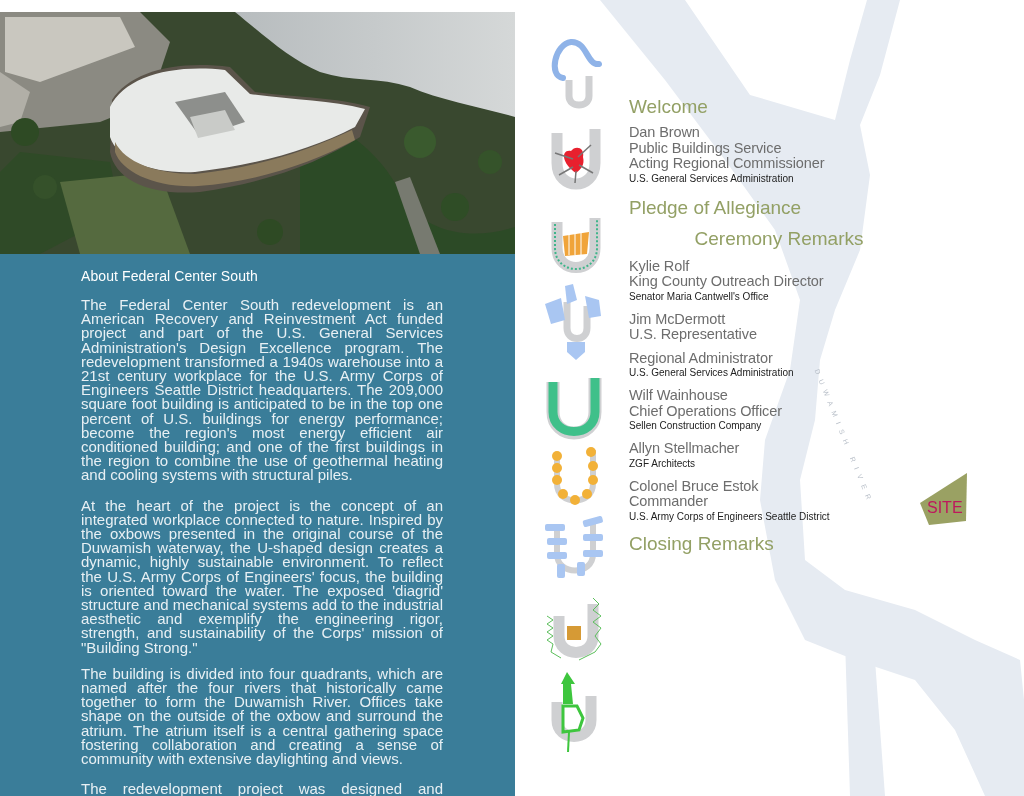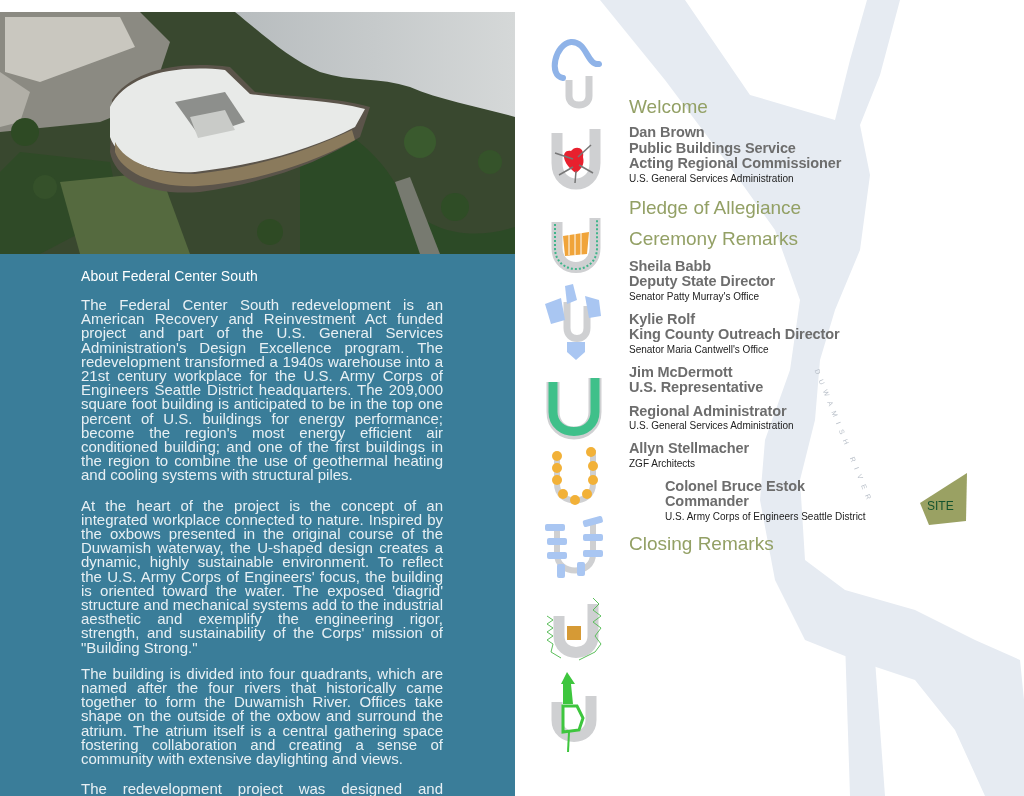--- a/index.html
+++ b/index.html
@@ -11,29 +11,29 @@
   .photo svg { display:block; }
   .about { position:absolute; left:81px; top:256px; width:362px; color:#eef4f7; }
   .about h2 { margin:0 0 14px 0; font-weight:normal; font-size:14px; letter-spacing:0.1px; color:#ffffff; }
   .about p { margin:0 0 12px 0; font-size:15px; line-height:14.2px; text-align:justify; color:#e8f0f4; }
 
   
   .right { position:absolute; left:515px; top:0; width:509px; height:796px; background:#ffffff; overflow:hidden; }
   .map { position:absolute; left:0; top:0; }
   .river-label { position:absolute; left:305px; top:368px; font-size:7px; letter-spacing:6px; color:#b8bfc8; transform:rotate(68deg); transform-origin:left top; white-space:nowrap; }
   .site { position:absolute; left:405px; top:473px; width:47px; height:52px; }
-  .site-label { position:absolute; left:412px; top:499px; font-size:12px; color:#14532d; }
+  .site-label { position:absolute; left:412px; top:499px; font-size:16px; color:#be185d; }
 
   .icons { position:absolute; left:28px; top:36px; width:62px; }
   .icon { position:absolute; left:0; width:62px; height:80px; }
 
   .program { position:absolute; left:114px; top:97px; width:300px; }
   .section { font-size:19px; color:#93a065; margin:0 0 8px 0; line-height:20px; }
   .person { margin:0 0 8px 0; }
-  .pname, .ptitle { font-size:14.5px; line-height:15.5px; color:#6d6d6d; font-weight:bold; letter-spacing:-0.1px; }
+  .pname, .ptitle { font-size:14.5px; line-height:15.5px; color:#6d6d6d; font-weight:normal; letter-spacing:-0.1px; }
   .porg { font-size:10px; line-height:14px; color:#222; }
 </style>
 </head>
 <body>
 
 <div class="left">
   <div class="photo">
     <svg width="515" height="242" viewBox="0 0 515 242">
       <defs>
         <linearGradient id="water" x1="0" y1="0" x2="1" y2="0">
@@ -164,44 +164,44 @@
 
   <div class="program">
     <div class="section">Welcome</div>
     <div class="person">
       <div class="pname">Dan Brown</div>
       <div class="ptitle">Public Buildings Service</div>
       <div class="ptitle">Acting Regional Commissioner</div>
       <div class="porg">U.S. General Services Administration</div>
     </div>
     <div class="section" style="margin-top:12px;margin-bottom:11px;">Pledge of Allegiance</div>
-    <div class="section" style="margin-bottom:10px;">Ceremony Remarks</div>
-
-    <div class="person">
-      <div class="pname">Sheila Babb</div>
-      <div class="ptitle">Deputy State Director</div>
-      <div class="porg">Senator Patty Murray's Office</div>
-    </div>
+    <div class="section" style="margin-bottom:10px;text-align:center;">Ceremony Remarks</div>
+
     <div class="person">
       <div class="pname">Kylie Rolf</div>
       <div class="ptitle">King County Outreach Director</div>
       <div class="porg">Senator Maria Cantwell's Office</div>
     </div>
     <div class="person" style="">
       <div class="pname">Jim McDermott</div>
       <div class="ptitle">U.S. Representative</div>
     </div>
     <div class="person">
       <div class="ptitle">Regional Administrator</div>
       <div class="porg">U.S. General Services Administration</div>
     </div>
     <div class="person">
+      <div class="pname">Wilf Wainhouse</div>
+      <div class="ptitle">Chief Operations Officer</div>
+      <div class="porg">Sellen Construction Company</div>
+    </div>
+    <div class="person">
       <div class="pname">Allyn Stellmacher</div>
       <div class="porg">ZGF Architects</div>
     </div>
-    <div class="person" style="margin-bottom:10px;margin-left:36px;">
+    <div class="person" style="margin-bottom:10px;">
       <div class="pname">Colonel Bruce Estok</div>
       <div class="ptitle">Commander</div>
       <div class="porg">U.S. Army Corps of Engineers Seattle District</div>
     </div>
     <div class="section">Closing Remarks</div>
   </div>
 </div>
 
 </body></html>

